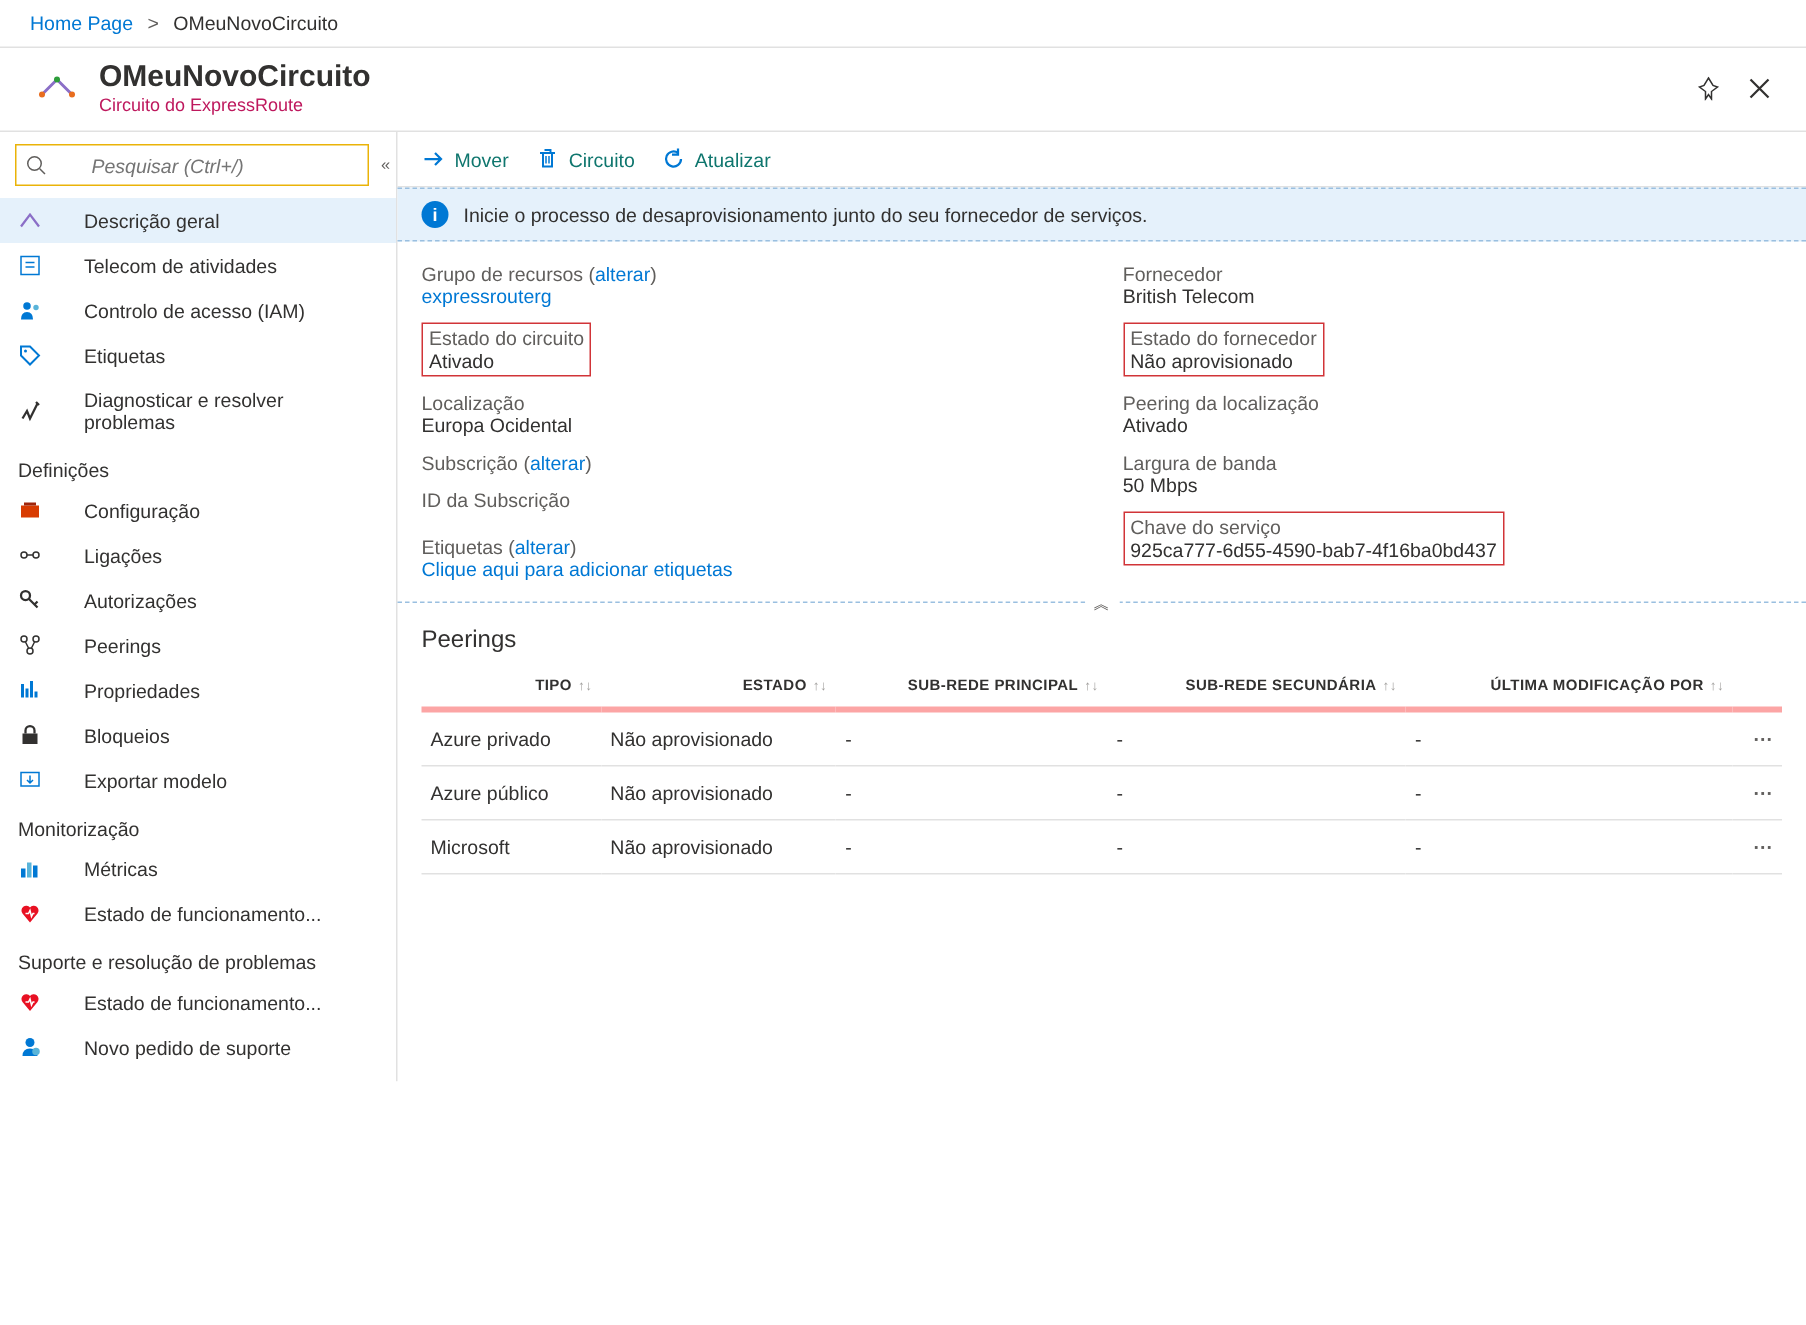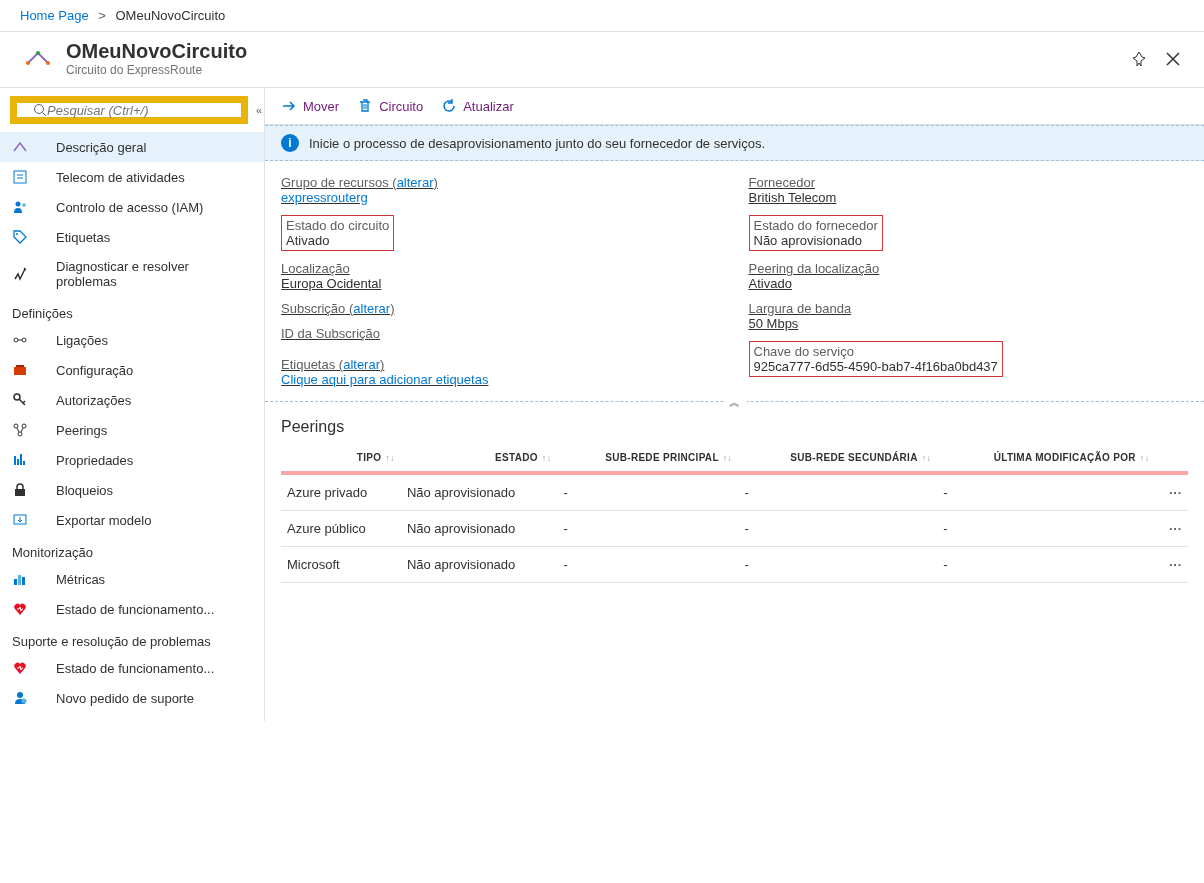--- a/index.html
+++ b/index.html
@@ -7,45 +7,45 @@
 a { color: #0078d4; text-decoration: none; }
 
 .breadcrumb { padding: 8px 20px; font-size: 13px; border-bottom: 1px solid #e1e1e1; }
 .breadcrumb .sep { margin: 0 6px; color: #605e5c; }
 .breadcrumb .current { color: #323130; }
 
 .header { display: flex; align-items: center; padding: 8px 20px 10px 20px; border-bottom: 1px solid #e1e1e1; }
 .header .title-wrap { flex: 1; }
 .header .hicon { width: 36px; height: 36px; margin-right: 10px; display:flex;align-items:center;justify-content:center; }
 .header h1 { font-size: 20px; font-weight: 600; }
-.header .subtitle { font-size: 12px; color: #737373; }
+.header .subtitle { font-size: 12px; color: #be185d; }
 .header .actions { display:flex; gap:12px; }
 .icon-btn { cursor:pointer; color:#323130; display:flex; align-items:center; justify-content:center; width:22px; height:22px; }
 
 .main { display:flex; }
 .sidebar { width: 265px; border-right: 1px solid #e1e1e1; padding: 8px 0; }
 .search-row { padding: 0 10px 8px 10px; display:flex; align-items:center; gap:8px; }
-.search-box { flex:1; border:7px solid #eab308; display:flex; align-items:center; padding:2px 16px; height:28px; }
+.search-box { flex:1; border:1px solid #eab308; display:flex; align-items:center; padding:2px 6px; height:28px;gap:30px; }
 .search-box input { border:none; outline:none; flex:1; font-size:13px; font-style:italic; color:#605e5c; background:transparent; }
 .collapse-caret { font-size:11px; cursor:pointer; color:#605e5c; }
 
 .nav-item { display:flex; align-items:center; gap:28px; padding:7px 12px; cursor:pointer; font-size:13px; }
 .nav-item.active { background:#e5f1fb; }
 .nav-item .nicon { width:16px; height:16px; display:flex; align-items:center; justify-content:center; font-size:14px; }
 .nav-section { padding:10px 12px 4px 12px; font-size:13px; color:#323130; font-weight:400; }
 
 .content { flex:1; display:flex; flex-direction:column; }
 .toolbar { display:flex; gap:18px; padding:10px 16px; border-bottom:1px solid #e1e1e1; }
-.tool-btn { display:flex; align-items:center; gap:6px; cursor:pointer; color:#701a75; font-size:13px; }
+.tool-btn { display:flex; align-items:center; gap:6px; cursor:pointer; color:#0f766e; font-size:13px; }
 .tool-btn .ticon { color:#0078d4; display:flex; align-items:center; }
 
 .info-bar { background:#e5f1fb; border:1px dashed #9abfe0; border-left:none; border-right:none; padding:8px 16px; display:flex; align-items:center; gap:10px; font-size:13px; }
 .info-bar .info-icon { width:18px; height:18px; border-radius:50%; background:#0078d4; color:#fff; display:flex; align-items:center; justify-content:center; font-size:12px; font-weight:bold; flex-shrink:0; }
 
-.props { display:flex; padding:14px 16px 0 16px; gap:28px; border-bottom:1px dashed #9abfe0; position:relative;text-decoration:underline; }
+.props { display:flex; padding:14px 16px 0 16px; gap:28px; border-bottom:1px dashed #9abfe0; position:relative; }
 .props-col { flex:1; display:flex; flex-direction:column; gap:10px; }
 .prop { }
 .prop .label { color:#605e5c; font-size:13px; }
 .prop .value { color:#323130; font-size:13px; }
 .prop .linkv { color:#0078d4; }
 .boxed { border:1px solid #d13438; padding:2px 4px; display:inline-block; }
 .collapse-chev { position:absolute; bottom:-9px; left:50%; transform:translateX(-50%); background:#fff; padding:0 6px; cursor:pointer; color:#605e5c; font-size:11px; }
 
 .peerings-sec { padding:16px; }
 .peerings-sec h2 { font-size:16px; font-weight:400; margin-bottom:8px; }
@@ -148,35 +148,35 @@
             <path d="M12 2 L14 4" stroke="#323130" stroke-width="1.5"></path>
           </svg>
         </span>
         <span>Diagnosticar e resolver problemas</span>
       </div>
 
     <div class="nav-section">Definições</div>
     <div class="nav-item">
         <span class="nicon">
           <svg width="16" height="16" viewBox="0 0 16 16">
+            <rect x="2" y="5" width="12" height="8" fill="#d83b01"></rect>
+            <rect x="4" y="3" width="8" height="2" fill="#a0260c"></rect>
+          </svg>
+        </span>
+        <span>Configuração</span>
+      </div>
+    <div class="nav-item">
+        <span class="nicon">
+          <svg width="16" height="16" viewBox="0 0 16 16">
             <circle cx="4" cy="8" r="2" fill="none" stroke="#323130"></circle>
             <circle cx="12" cy="8" r="2" fill="none" stroke="#323130"></circle>
             <line x1="6" y1="8" x2="10" y2="8" stroke="#323130"></line>
           </svg>
         </span>
         <span>Ligações</span>
-      </div>
-    <div class="nav-item">
-        <span class="nicon">
-          <svg width="16" height="16" viewBox="0 0 16 16">
-            <rect x="2" y="5" width="12" height="8" fill="#d83b01"></rect>
-            <rect x="4" y="3" width="8" height="2" fill="#a0260c"></rect>
-          </svg>
-        </span>
-        <span>Configuração</span>
       </div>
     <div class="nav-item">
         <span class="nicon">
           <svg width="16" height="16" viewBox="0 0 16 16">
             <circle cx="5" cy="5" r="3" fill="none" stroke="#323130" stroke-width="1.5"></circle>
             <path d="M7 7 L13 13 M11 11 L13 9" stroke="#323130" stroke-width="1.5"></path>
           </svg>
         </span>
         <span>Autorizações</span>
       </div>

